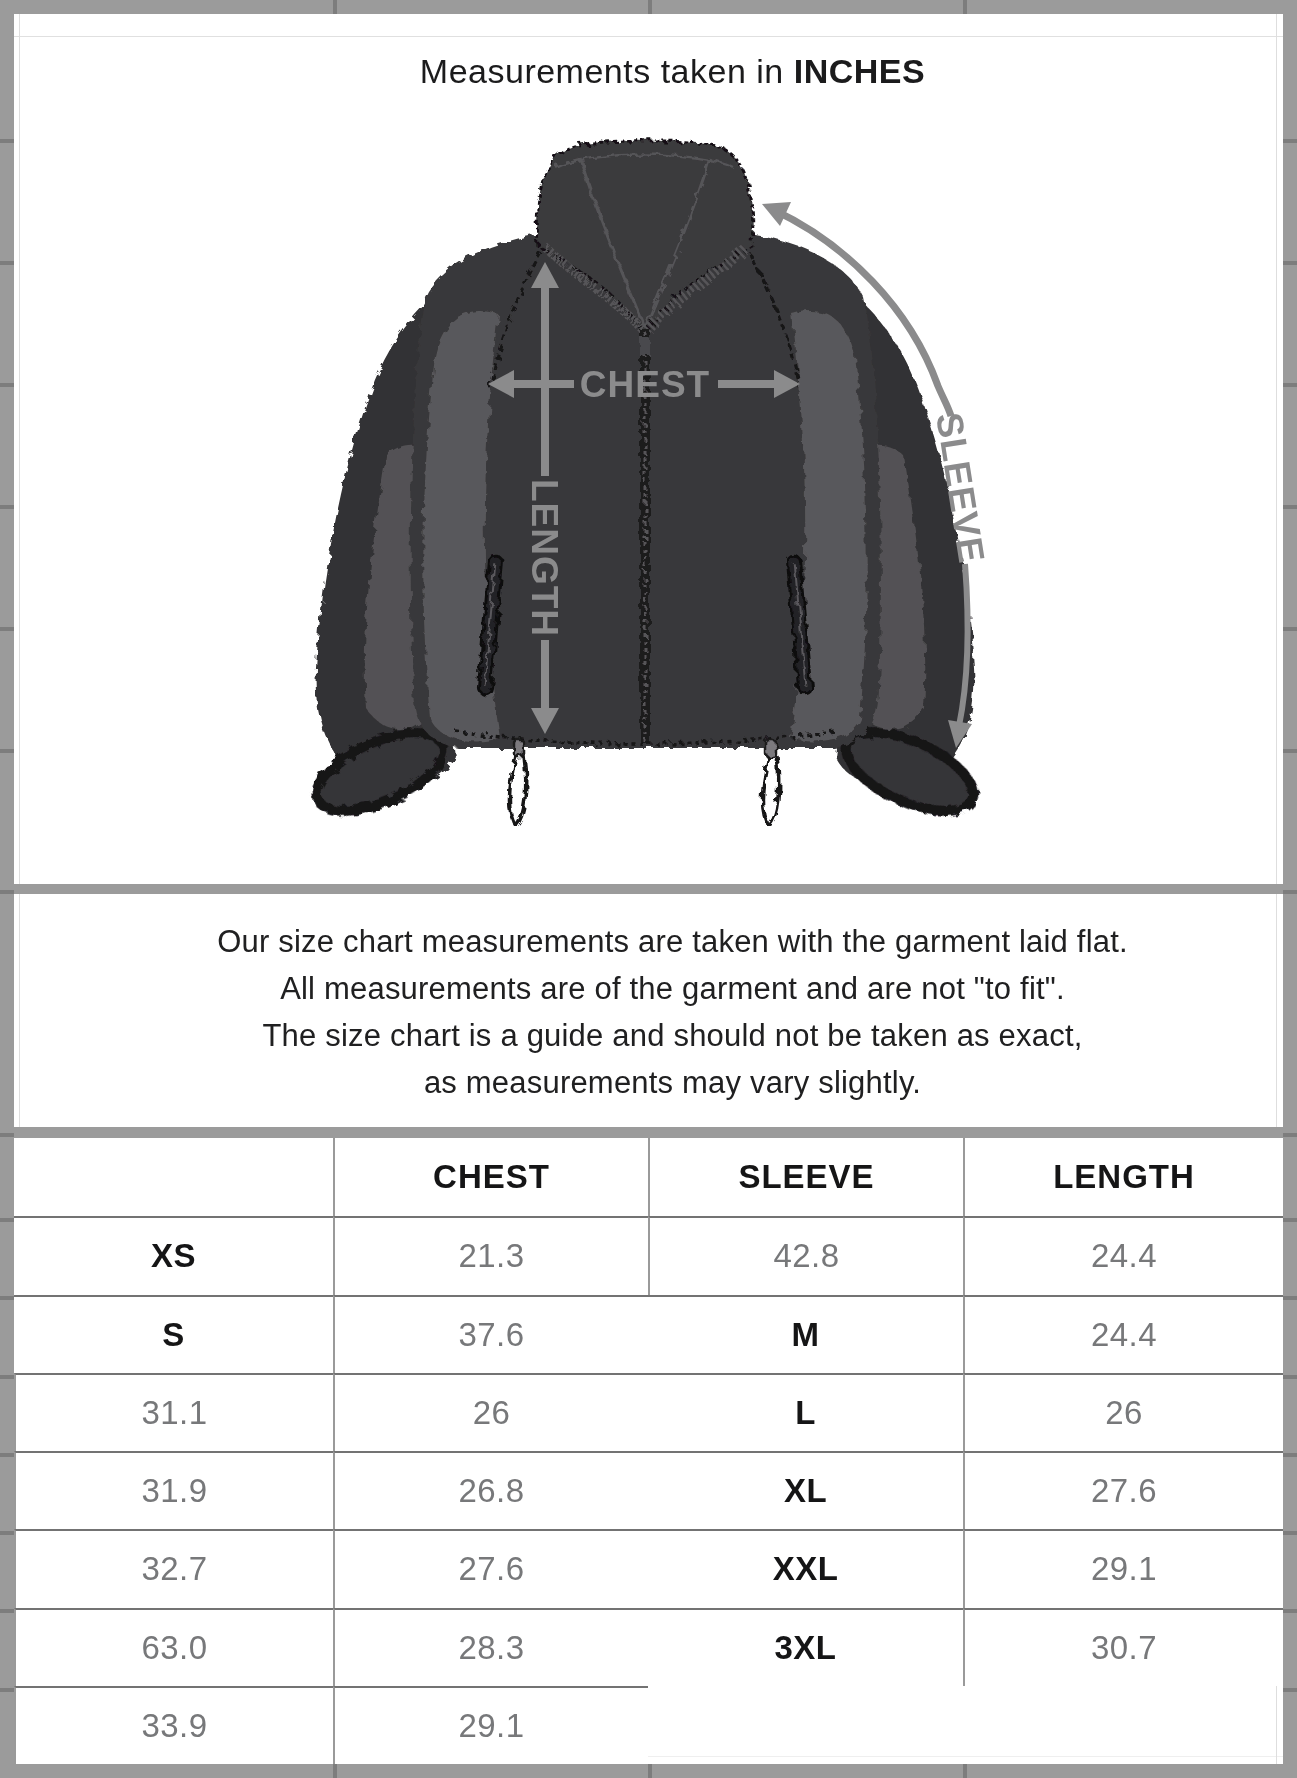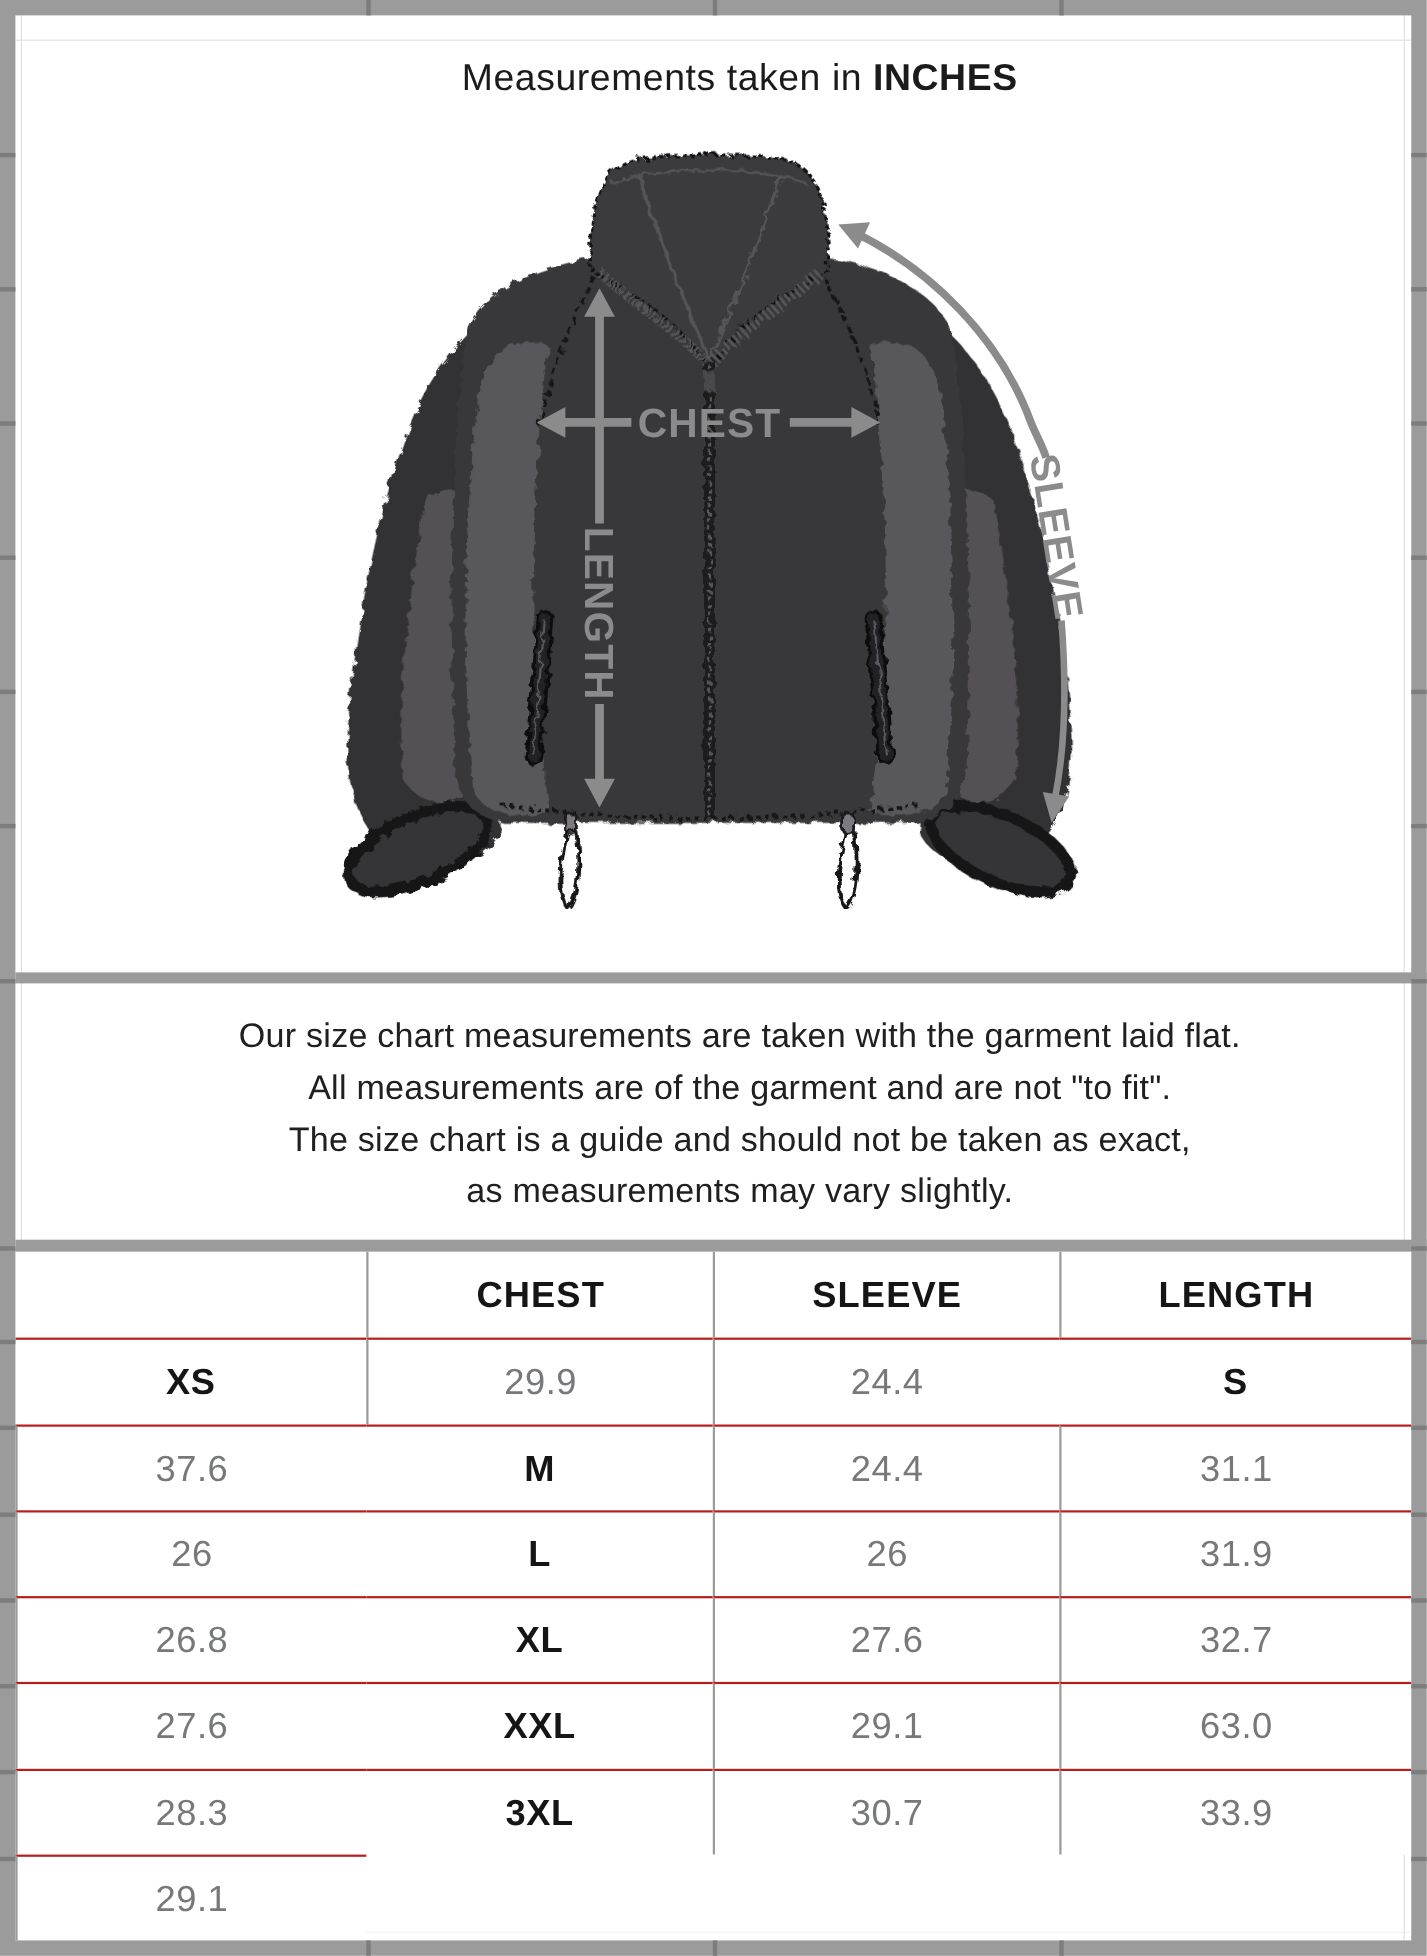--- a/index.html
+++ b/index.html
@@ -29,21 +29,21 @@
   #jacket-wrap{position:absolute;left:274px;top:112px;width:720px;height:700px;}
 
   .disclaimer{position:absolute;top:24px;left:0;width:100%;text-align:center;color:#202021;}
   .disclaimer p{margin:0;font-size:31px;line-height:47px;font-weight:400;letter-spacing:.2px;}
 
   
   .size-grid{position:absolute;inset:0;display:grid;
     grid-template-columns:319px 315px 315px 320px;
     grid-template-rows:repeat(8,1fr);}
   .cell{display:flex;align-items:center;justify-content:center;
-    border-left:2px solid #9a9a9a;border-top:2px solid #b91c1c;
+    border-left:2px solid #9a9a9a;border-top:2px solid #737373;
     font-size:33px;letter-spacing:.5px;background:#ffffff;}
   .cell.c0{border-left:none;}
   .cell.r0{border-top:none;}
   .cell.head{font-weight:700;color:#151516;letter-spacing:1px;}
   .cell.size{font-weight:700;color:#151516;}
   .cell.val{color:#77787a;font-weight:400;}
 </style>
 </head>
 <body>
 
@@ -166,21 +166,22 @@
   </div>
 
   <div class="sec" id="sec-table">
     <div class="size-grid">
       <div class="cell head c0 r0"></div>
       <div class="cell head r0">CHEST</div>
       <div class="cell head r0">SLEEVE</div>
       <div class="cell head r0">LENGTH</div>
 
       <div class="cell size c0">XS</div>
-      <div class="cell val">29.9</div>
+      <div class="cell val">21.3</div>
+      <div class="cell val">42.8</div>
       <div class="cell val">24.4</div>
 
       <div class="cell size c0">S</div>
       <div class="cell val">37.6</div>
 
       <div class="cell size c0">M</div>
       <div class="cell val">24.4</div>
       <div class="cell val">31.1</div>
       <div class="cell val">26</div>
 

